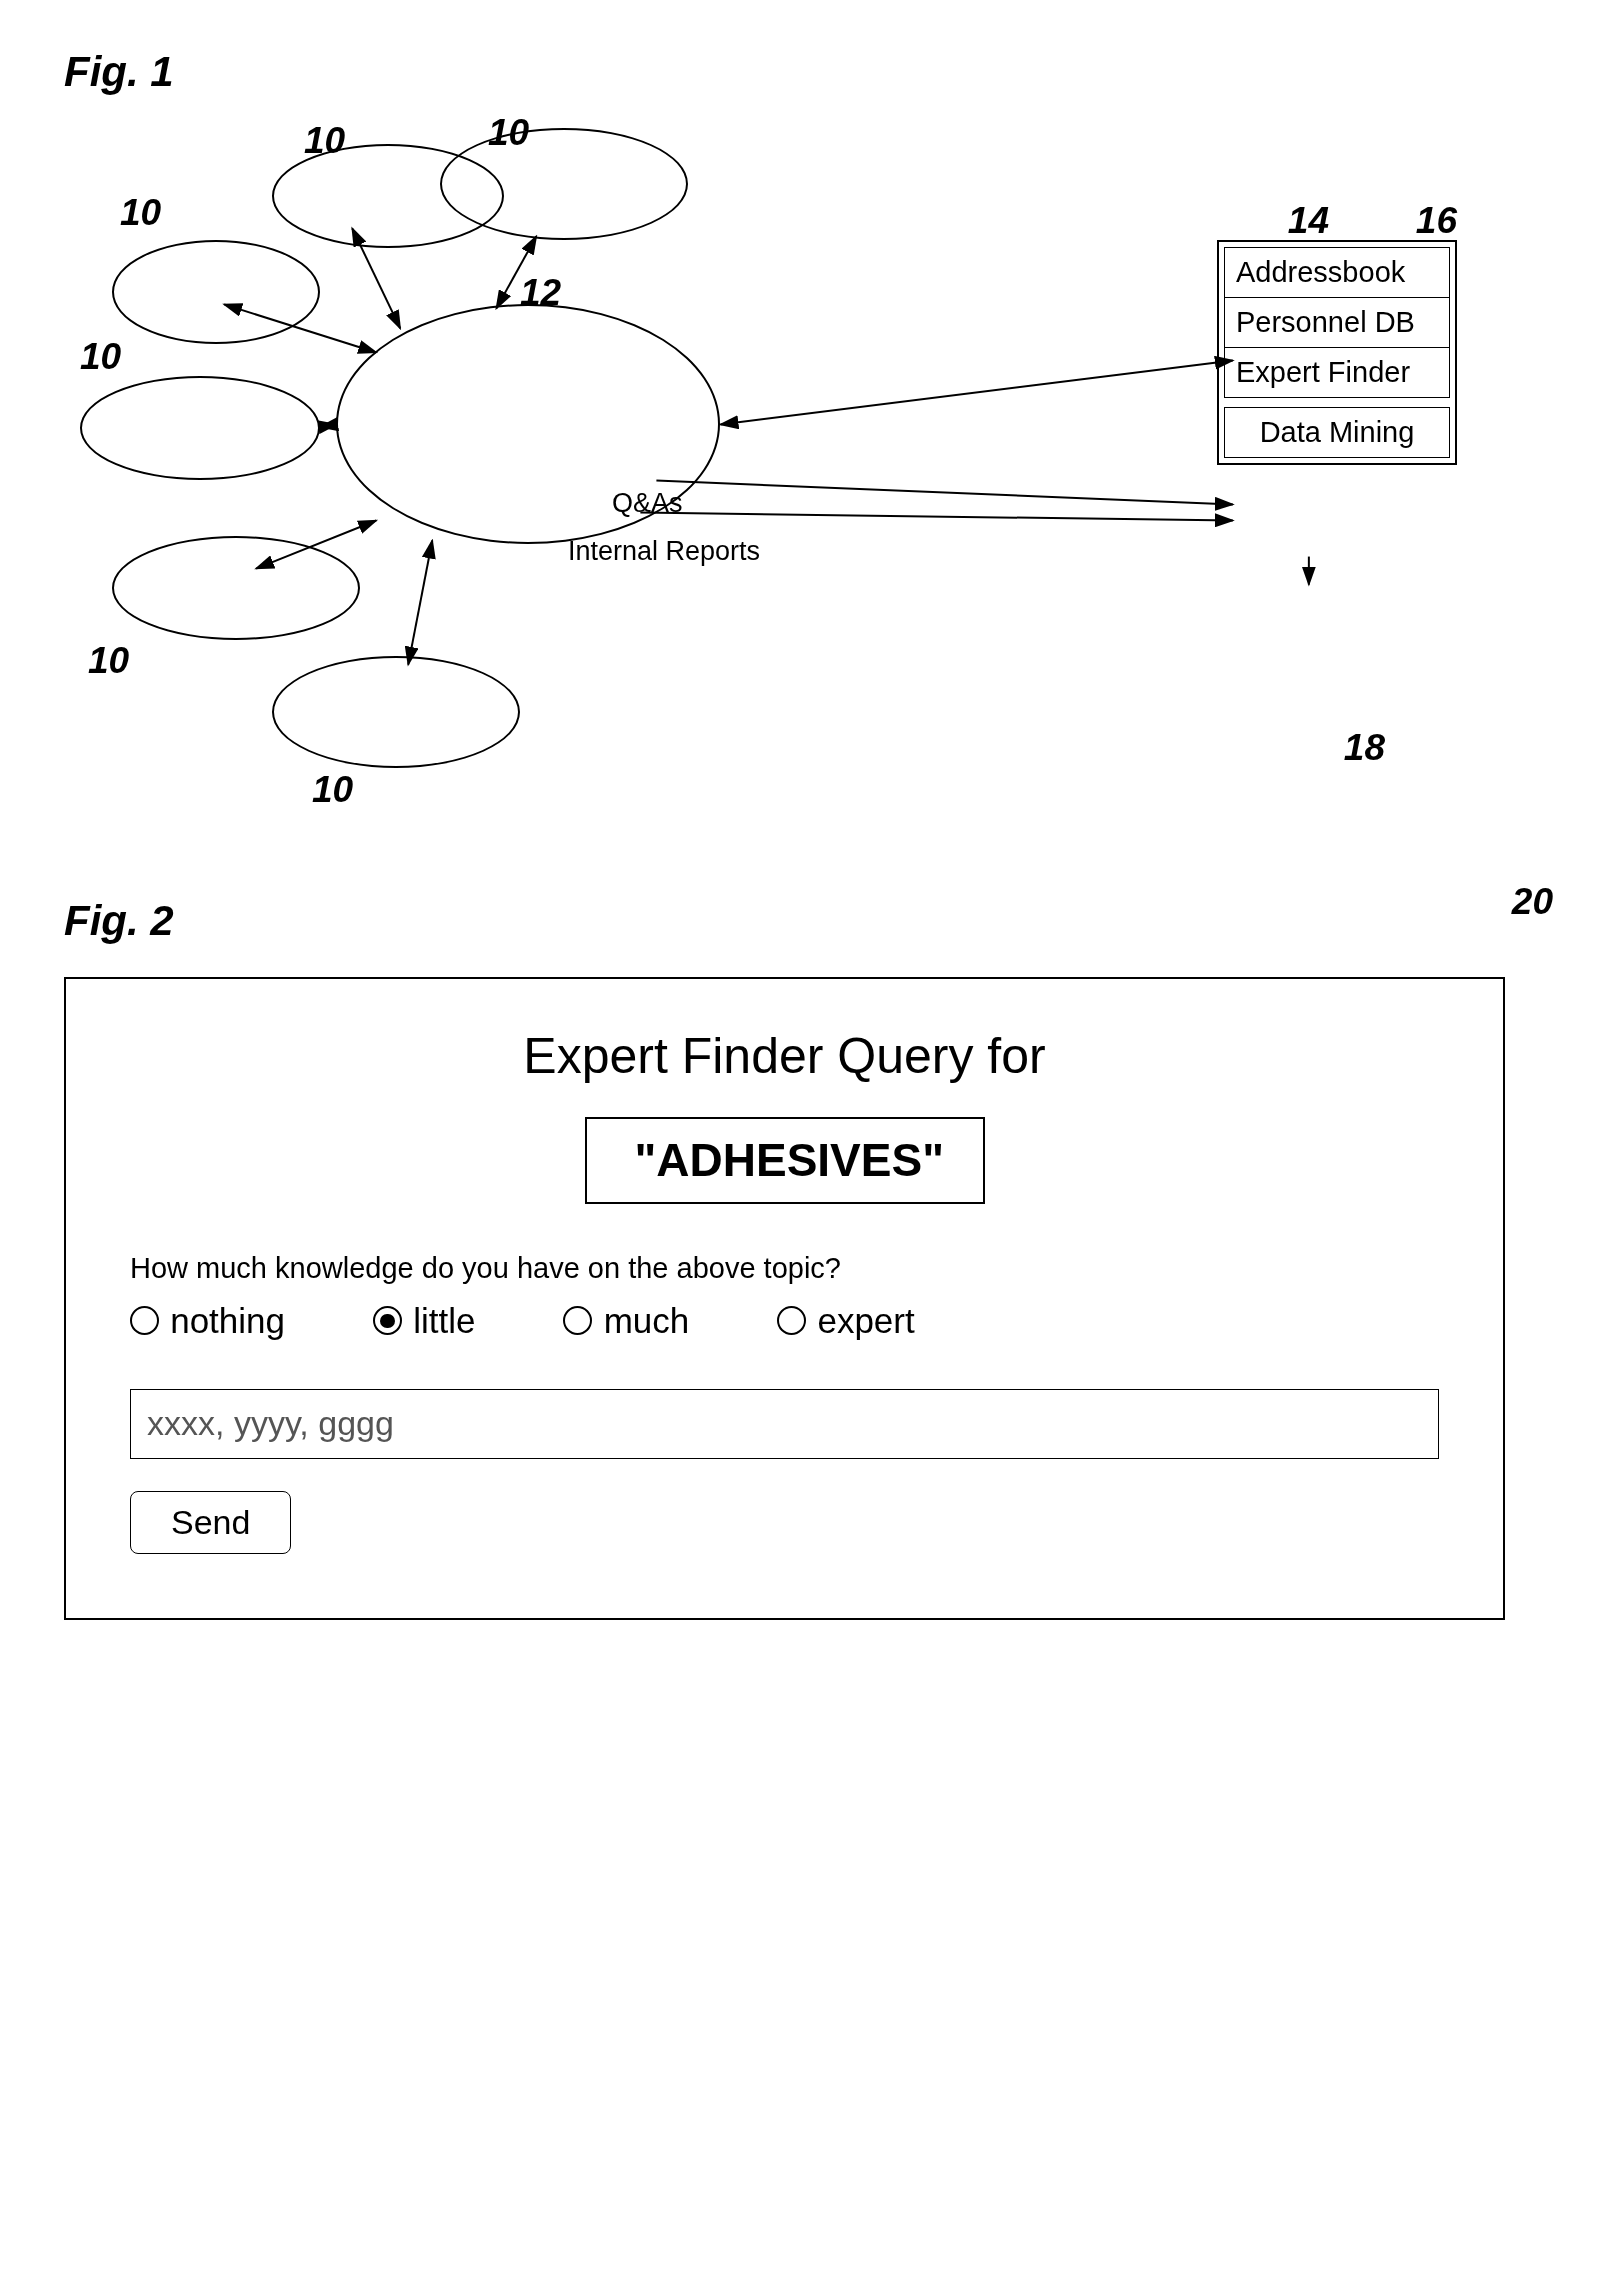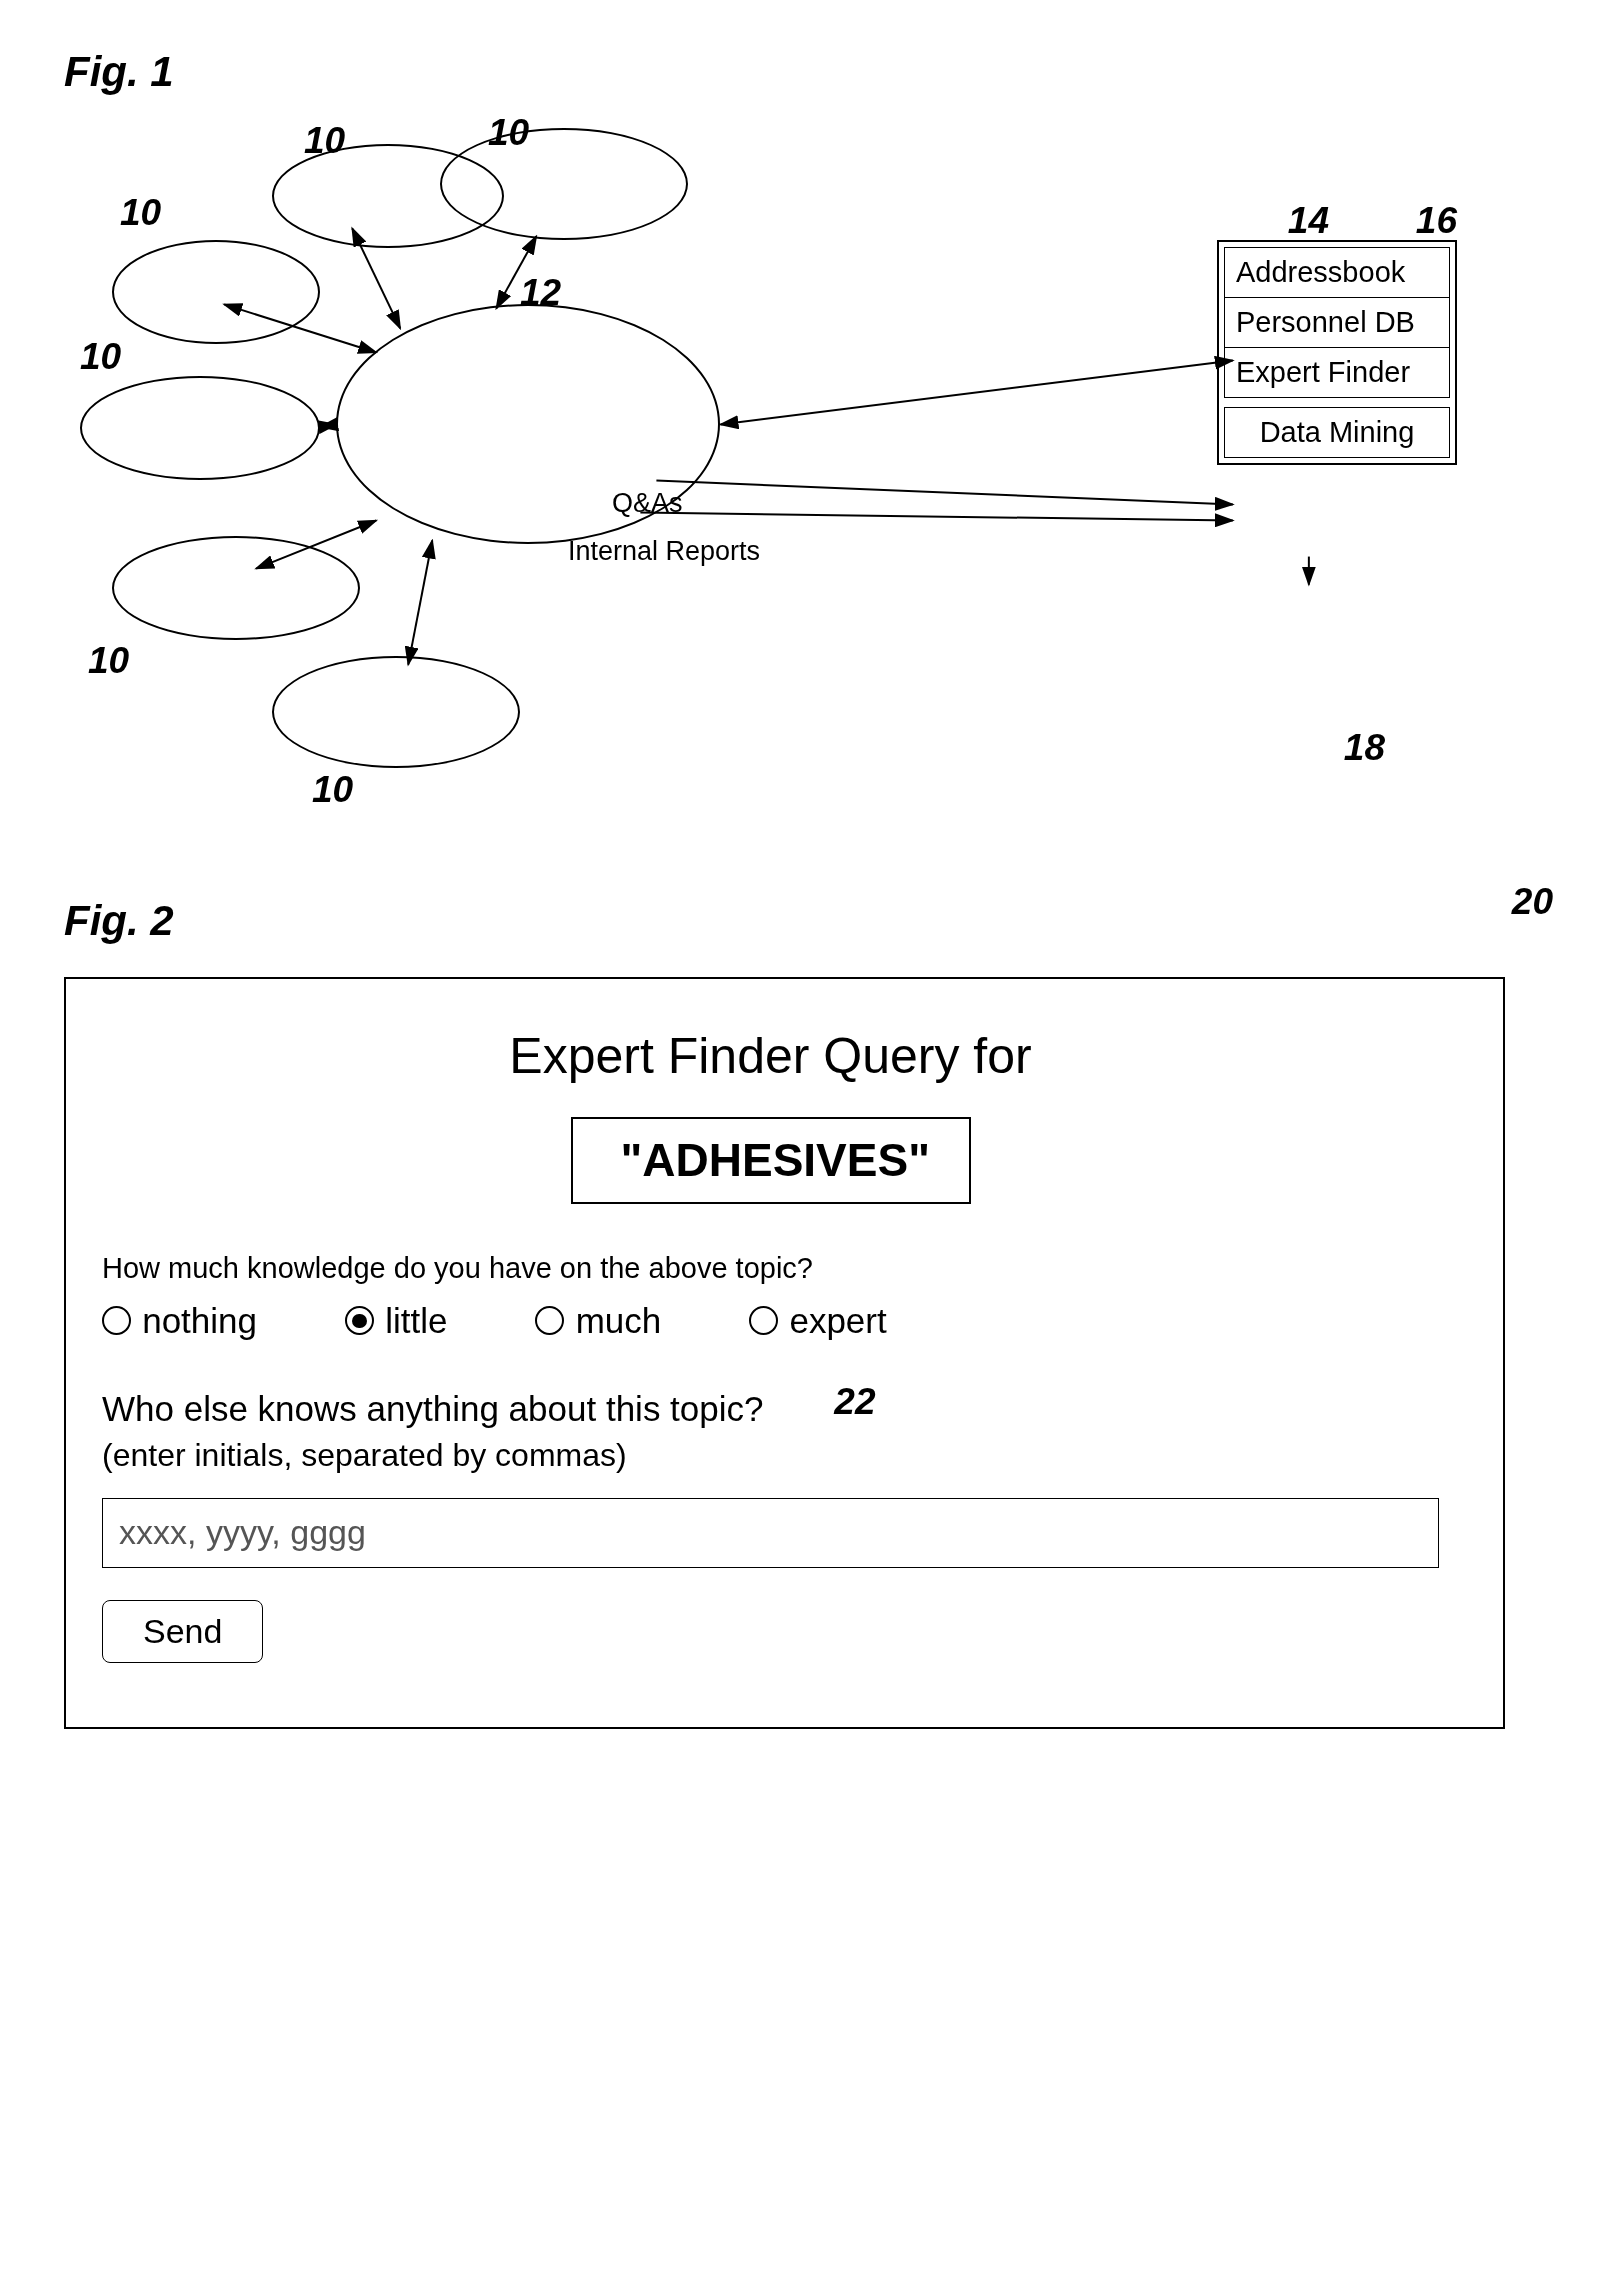--- a/index.html
+++ b/index.html
@@ -115,21 +115,21 @@
 
     
     .fig2-wrapper {
       margin-top: 32px;
     }
 
     .fig2-container {
       position: relative;
       border: 2.4px solid #000;
       width: 1441px;
-      padding: 48px 64px 64px 36px;
+      padding: 48px 64px 64px 64px;
       margin-top: 16px;
     }
 
     .ef-title {
       text-align: center;
       font-size: 50px;
       font-weight: normal;
       margin-bottom: 32px;
     }
 
@@ -342,25 +342,20 @@
           <span>much</span>
         </div>
 
         <div class="ef-radio-item">
           <div class="radio-circle"></div>
           <span>expert</span>
         </div>
 
       </div>
 
-      <div class="ref-22-wrapper">
-        <p class="ef-who-question">Who else knows anything about this topic?</p>
-        <p class="ef-who-sub">(enter initials, separated by commas)</p>
-        <span class="ref-22">22</span>
-      </div>
 
       <div class="ef-initials-input">xxxx, yyyy, gggg</div>
 
       <button class="ef-send-btn">Send</button>
 
     </div>
   </div>
 </div>
 
 

